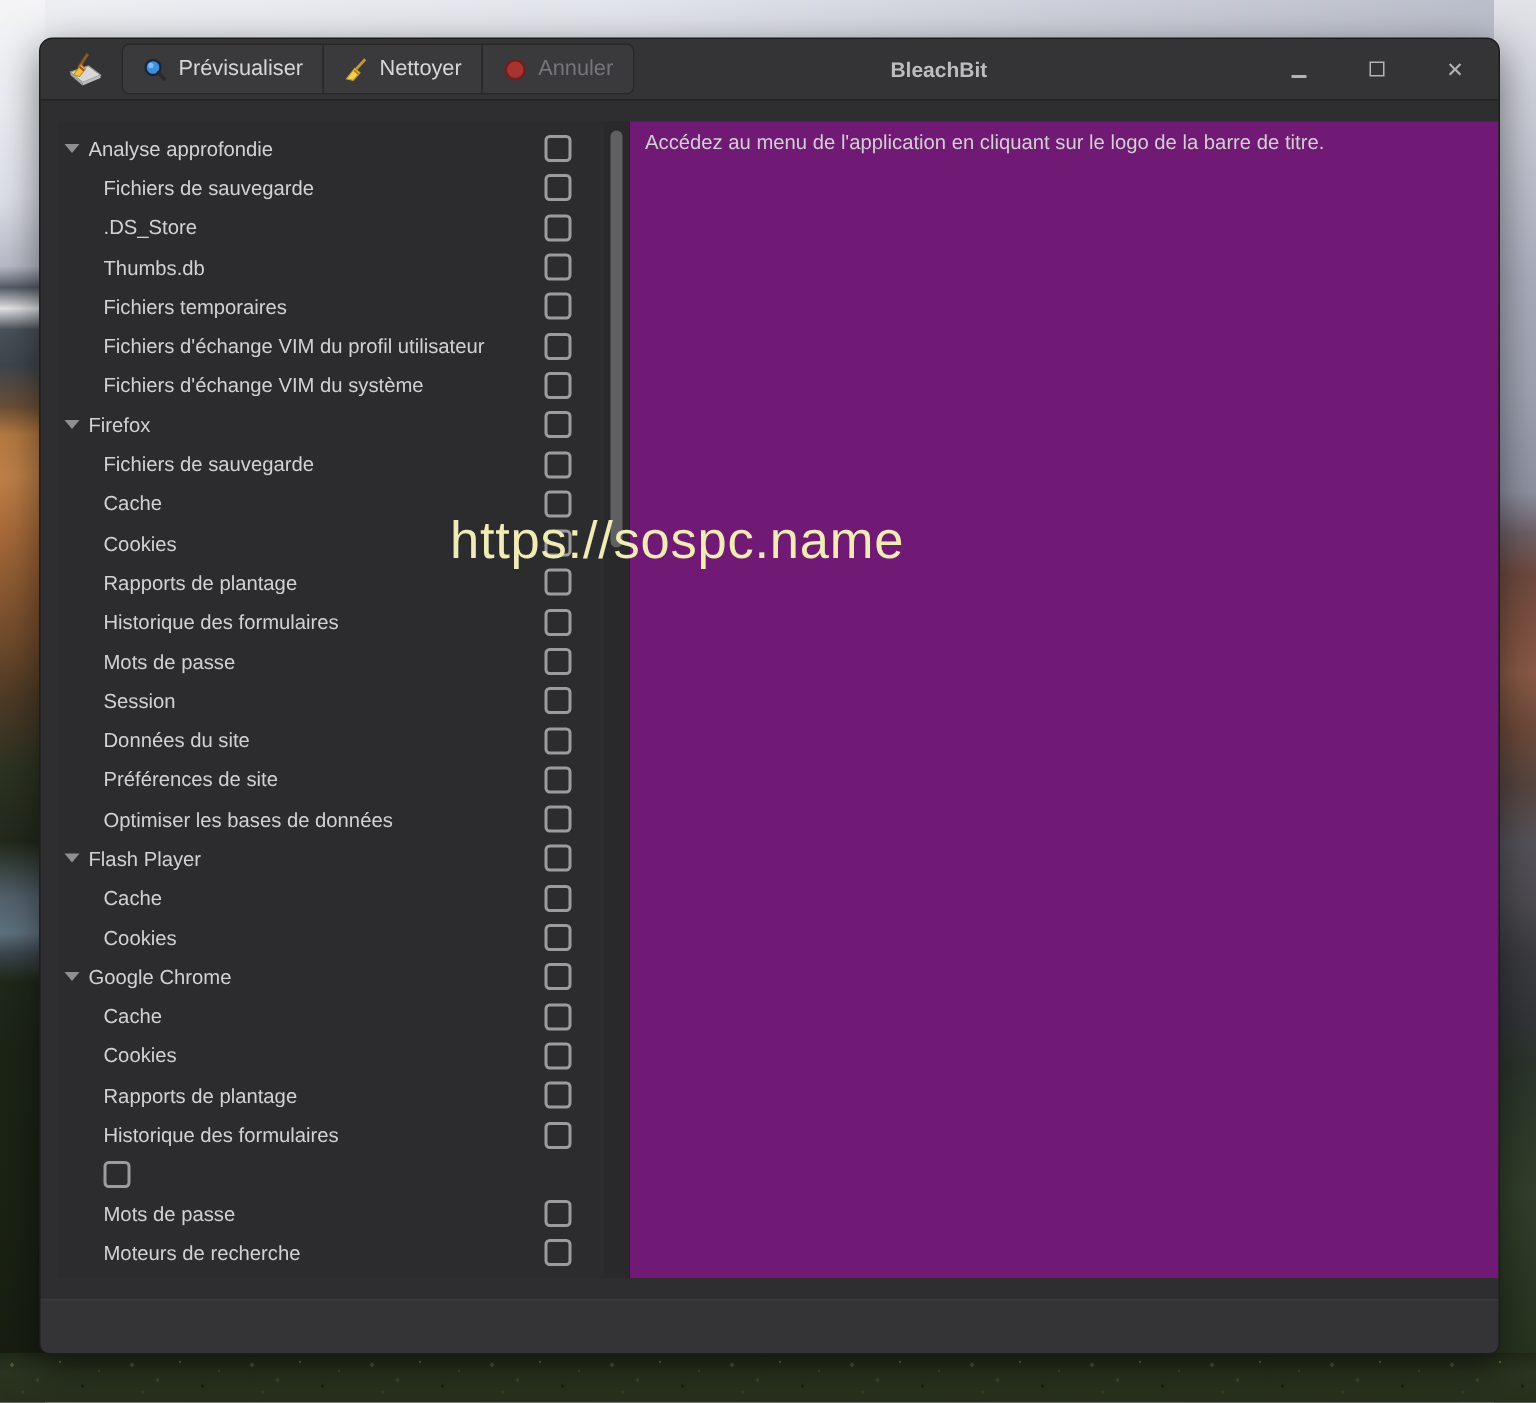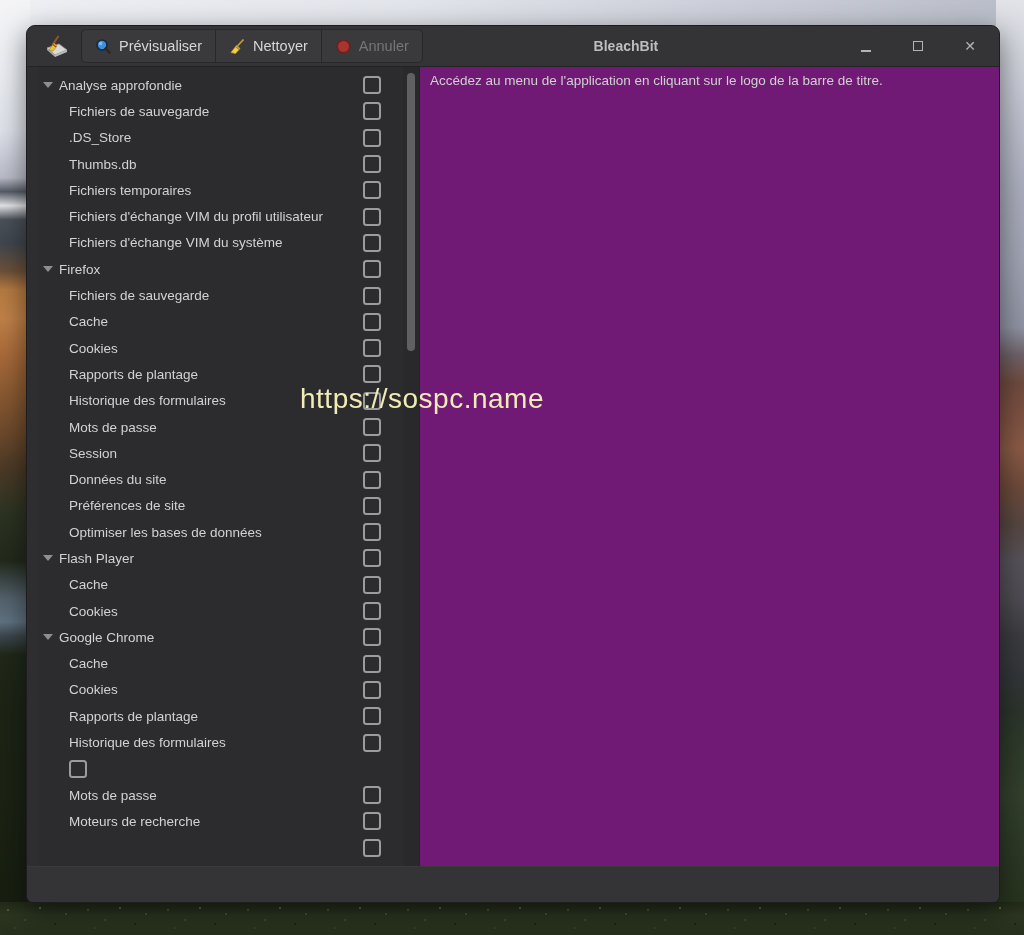--- a/index.html
+++ b/index.html
@@ -30,21 +30,21 @@
       radial-gradient(circle 1.5px at 40px 6px,#5a6a3a 60%,transparent 61%),
       radial-gradient(circle 2px at 55px 22px,#1a2212 60%,transparent 61%),
       radial-gradient(circle 1.5px at 66px 12px,#44522e 60%,transparent 61%),
       radial-gradient(circle 2px at 15px 26px,#33401f 60%,transparent 61%),
       linear-gradient(to bottom,#222a18 0%,#2b3520 40%,#27301c 100%);
     background-size:80px 33px,80px 33px,80px 33px,80px 33px,80px 33px,80px 33px,100% 100%;}
   
   .window{position:absolute;left:26px;top:25px;width:974px;height:878px;z-index:2;
     background:#2e2e30;border-radius:9px 9px 7px 7px;
     box-shadow:0 8px 28px rgba(0,0,0,.5);border:1px solid #1d1d1f;box-sizing:border-box;
-    display:flex;flex-direction:column;overflow:hidden;}
+    display:flex;flex-direction:column;overflow:hidden;gap:14px;}
   
   .headerbar{height:40px;flex:0 0 40px;background:#343437;border-bottom:1px solid #232325;
     display:flex;align-items:center;padding:0 14px 0 16px;}
   .logo{width:26px;height:24px;margin-right:12px;flex:0 0 auto;cursor:pointer;}
   .btn-group{display:flex;}
   .tb-btn{display:flex;align-items:center;gap:7px;height:32px;padding:0 13px;
     background:#3a3a3d;border:1px solid #28282b;margin-left:-1px;
     color:#d6d6d6;font-size:14.5px;cursor:pointer;}
   .tb-btn:first-child{border-radius:5px 0 0 5px;margin-left:0;}
   .tb-btn:last-child{border-radius:0 5px 5px 0;}
@@ -72,21 +72,21 @@
   .checkbox{width:14px;height:14px;flex:0 0 14px;border:2px solid #9c9c9e;
     border-radius:3.5px;margin-right:22px;background:transparent;cursor:pointer;}
   .gutter{width:16px;flex:0 0 16px;background:#29292b;position:relative;}
   .scroll-thumb{position:absolute;left:4px;top:6px;width:8px;height:278px;
     background:#606062;border-radius:4px;cursor:pointer;}
   .right-panel{flex:1;background:#701a75;border-left:1px solid #242426;
     padding:6px 10px;box-sizing:border-box;color:#d0d0d0;font-size:13.5px;}
   .bottom-strip{flex:0 0 35px;height:35px;background:#343436;border-top:1px solid #3a3a3d;}
   
   .watermark{position:absolute;left:300px;top:341px;z-index:5;pointer-events:none;
-    color:#f1ebb6;font-size:28px;letter-spacing:.5px;font-family:"Liberation Sans",sans-serif;margin-top:42px;}
+    color:#f1ebb6;font-size:35px;letter-spacing:.5px;font-family:"Liberation Sans",sans-serif;}
 </style>
 </head>
 <body>
 
 <div class="wp wp-left"></div>
 <div class="wp wp-right"></div>
 <div class="wp wp-bottom"></div>
 
 <div class="window">
 

